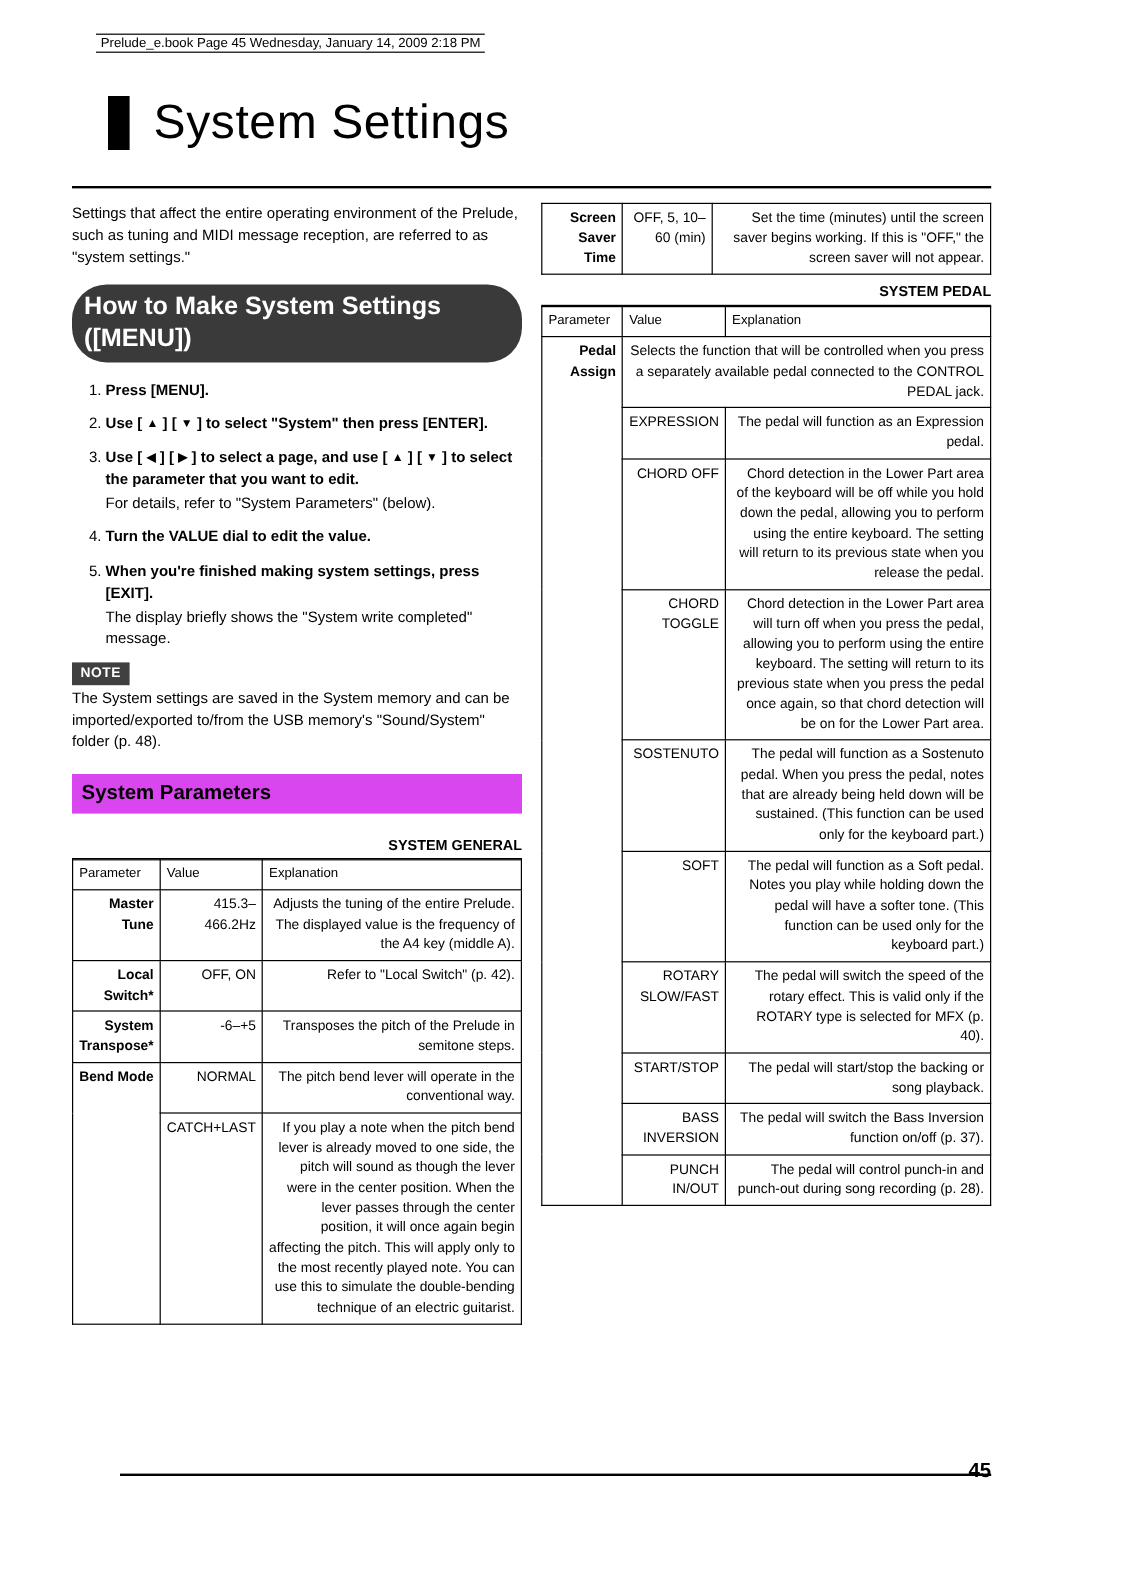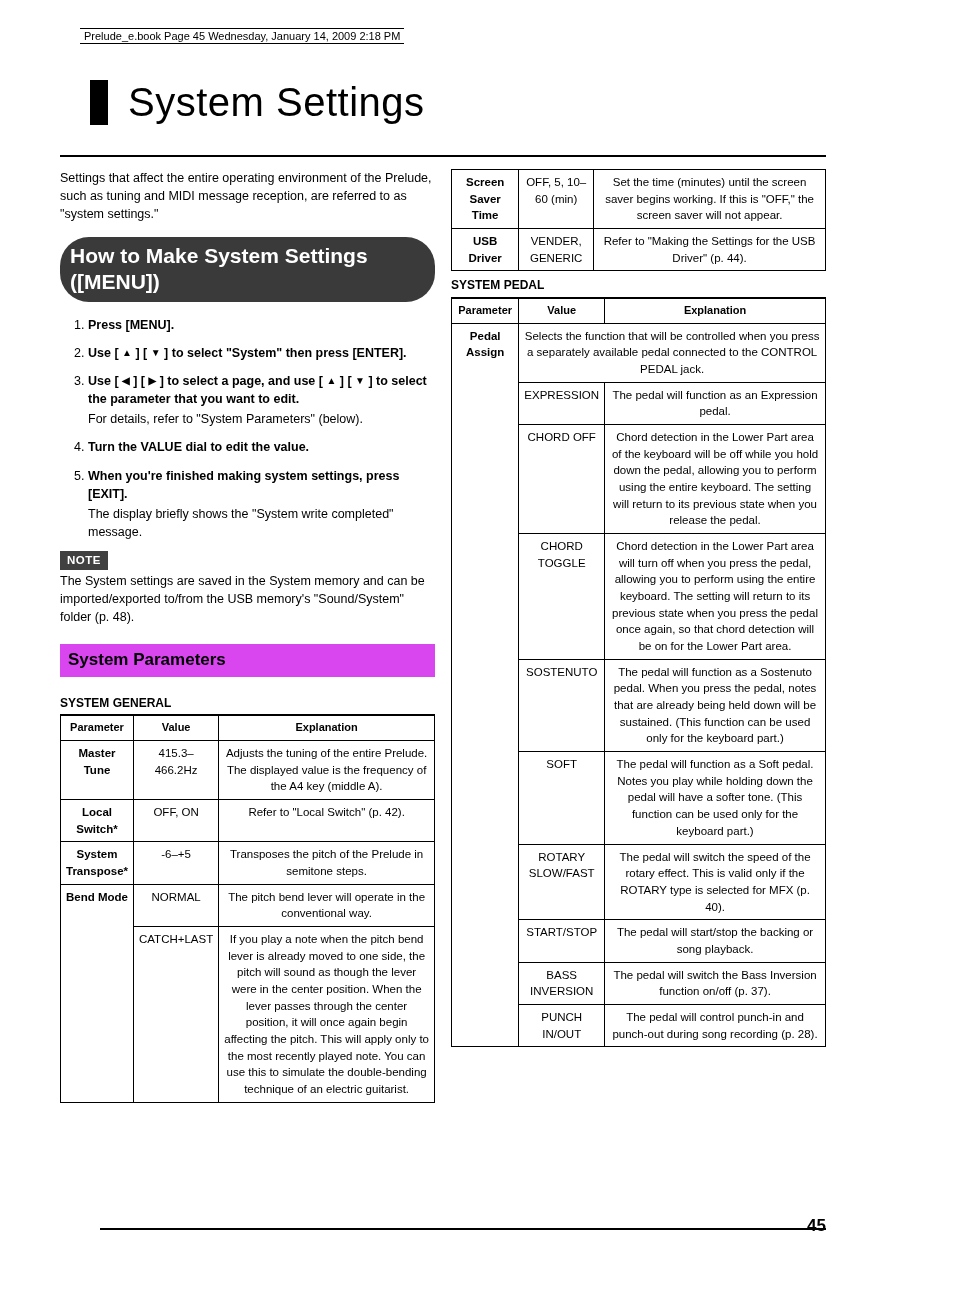--- a/index.html
+++ b/index.html
@@ -78,35 +78,36 @@
     padding: 4px 8px;
     margin: 18px 0 18px 0;
   }
   .tbl-title {
     font-weight: bold;
     font-size: 12px;
     border-bottom: 1.5px solid #000;
     padding-bottom: 2px;
     margin-bottom: 0;
     margin-top: 6px;
+    text-align: right;
   }
   table.params {
     border-collapse: collapse;
     width: 100%;
     font-size: 11.5px;
   }
   table.params th, table.params td {
     border: 0.8px solid #000;
     padding: 4px 5px;
-    text-align: center;
+    text-align: right;
     vertical-align: top;
   }
   table.params th {
-    text-align: center;
-    font-weight: bold;
+    text-align: left;
+    font-weight: normal;
     font-size: 11px;
   }
   table.params .param-col { font-weight: bold; width: 18%;}
   table.params .value-col { width: 20%;}
   .footer-line {
     position: absolute;
     bottom: 78px;
     left: 100px; right: 60px;
     border-top: 2px solid #000;
   }
@@ -206,25 +207,20 @@
 
     <div class="col">
 
       <table class="params">
         <tbody>
             <tr>
           <td class="param-col">Screen Saver Time</td>
           <td class="value-col">OFF, 5, 10–60 (min)</td>
           <td>Set the time (minutes) until the screen saver begins working. If this is "OFF," the screen saver will not appear.</td>
         </tr>
-        <tr>
-          <td class="param-col">USB Driver</td>
-          <td class="value-col">VENDER, GENERIC</td>
-          <td>Refer to "Making the Settings for the USB Driver" (p. 44).</td>
-        </tr>
       </tbody>
         </table>
 
       <div class="tbl-title">SYSTEM PEDAL</div>
       <table class="params">
         <tbody>
             <tr>
           <th>Parameter</th>
           <th>Value</th>
           <th>Explanation</th>

